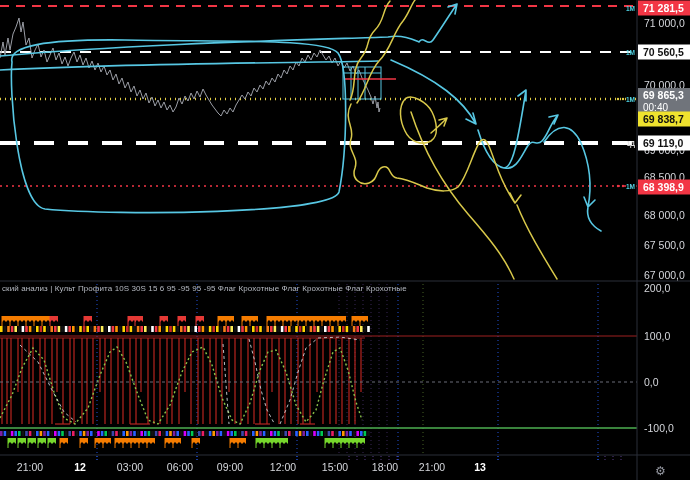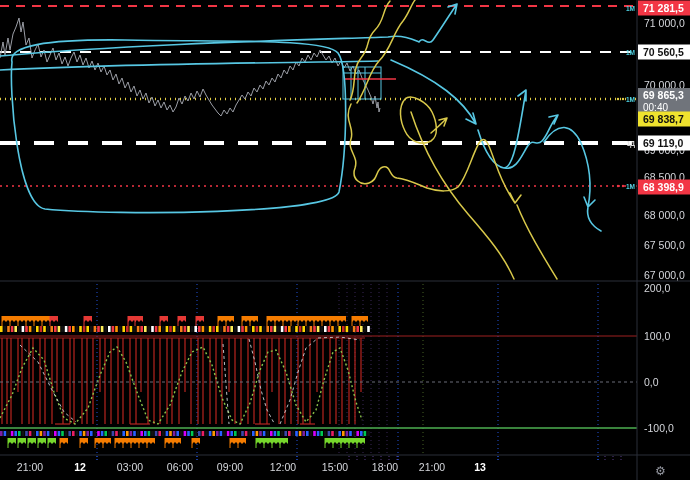--- a/index.html
+++ b/index.html
@@ -524,14 +524,15 @@
         <text x="230" y="471" fill="#d5d7dc" font-size="10.5" font-weight="normal" text-anchor="middle">09:00</text>
         <text x="283" y="471" fill="#d5d7dc" font-size="10.5" font-weight="normal" text-anchor="middle">12:00</text>
         <text x="335" y="471" fill="#d5d7dc" font-size="10.5" font-weight="normal" text-anchor="middle">15:00</text>
         <text x="385" y="471" fill="#d5d7dc" font-size="10.5" font-weight="normal" text-anchor="middle">18:00</text>
         <text x="432" y="471" fill="#d5d7dc" font-size="10.5" font-weight="normal" text-anchor="middle">21:00</text>
         <text x="480" y="471" fill="#ffffff" font-size="10.5" font-weight="bold" text-anchor="middle">13</text>
       </g>
       <rect x="0" y="0" width="637" height="281" fill="transparent"></rect>
       <rect x="0" y="281" width="637" height="174" fill="transparent"></rect>
     </svg>
+  <div id="indicator-title">ский анализ | Культ Профита 10S 30S 15 6 95 -95 95 -95 Флаг Крохотные Флаг Крохотные Флаг Крохотные</div>
   <div id="gear">⚙</div>
 </div>
 
 </body></html>

